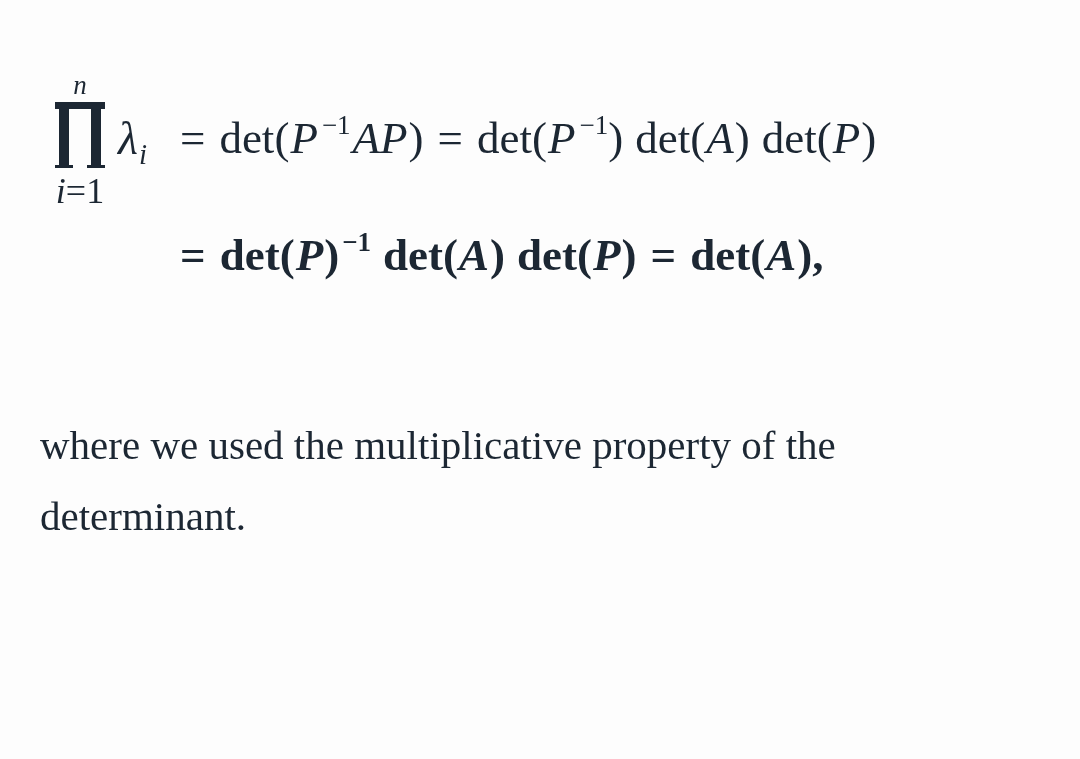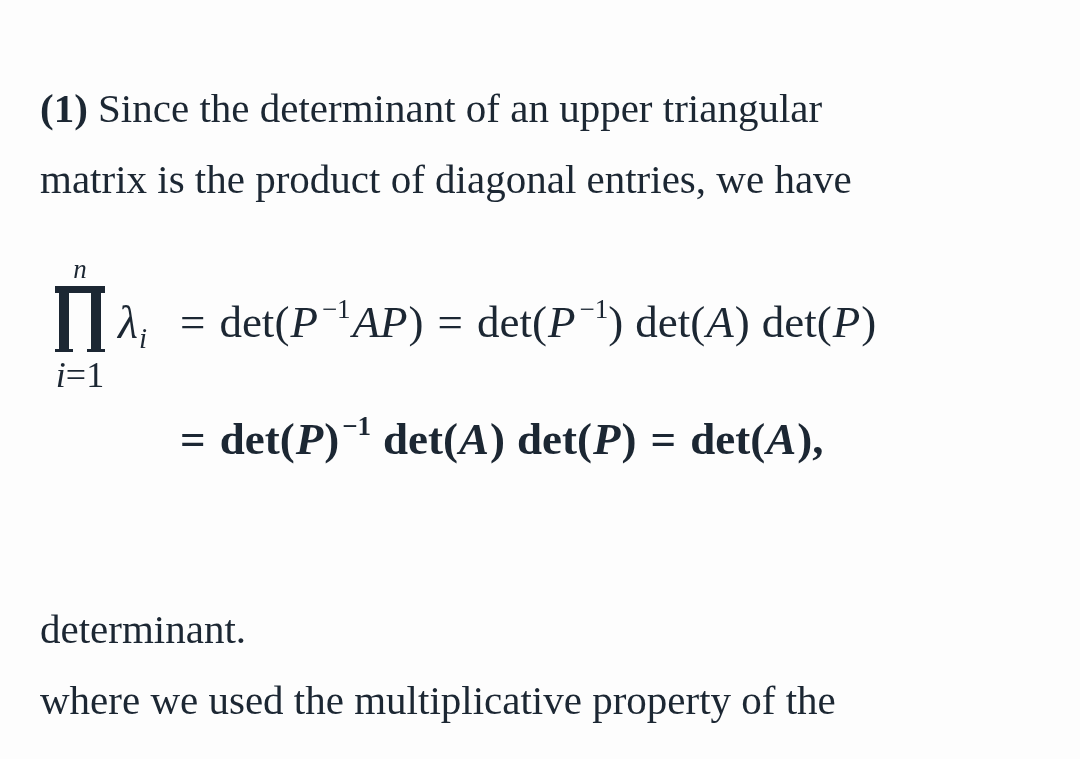--- a/index.html
+++ b/index.html
@@ -118,24 +118,20 @@
   
   .para.footer {
     margin-top: 116px;
   }
 </style>
 </head>
 <body>
 
 <div class="page">
 
-  <p class="para">
-    <span class="line"><span class="bold-label">(1)</span><span> Since the determinant of an upper triangular</span></span>
-    <span class="line">matrix is the product of diagonal entries, we have</span>
-  </p>
 
   <div class="equation">
 
     <div class="eq-lhs">
       <span class="prod">
         <span class="prod-upper">n</span>
         <span class="prod-glyph" aria-label="∏">
             <i class="pbar left"></i>
             <i class="pbar right"></i>
           </span>
@@ -146,17 +142,17 @@
 
     <div class="math-line row1"><span class="tok rel">=</span><span class="tok op">det</span><span class="tok rm">(</span><span class="tok it">P</span><span class="tok sup">−1</span><span class="tok it after-sup">AP</span><span class="tok rm">)</span><span class="tok rel">=</span><span class="tok op">det</span><span class="tok rm">(</span><span class="tok it">P</span><span class="tok sup">−1</span><span class="tok rm">)</span><span class="tok op gap">det</span><span class="tok rm">(</span><span class="tok it">A</span><span class="tok rm">)</span><span class="tok op gap">det</span><span class="tok rm">(</span><span class="tok it">P</span><span class="tok rm">)</span></div>
 
     <div></div>
 
     <div class="math-line row2"><span class="tok rel">=</span><span class="tok op">det</span><span class="tok rm">(</span><span class="tok it">P</span><span class="tok rm">)</span><span class="tok sup">−1</span><span class="tok op gap after-sup">det</span><span class="tok rm">(</span><span class="tok it">A</span><span class="tok rm">)</span><span class="tok op gap">det</span><span class="tok rm">(</span><span class="tok it">P</span><span class="tok rm">)</span><span class="tok rel">=</span><span class="tok op">det</span><span class="tok rm">(</span><span class="tok it">A</span><span class="tok rm">)</span><span class="tok rm">,</span></div>
 
   </div>
 
   <p class="para footer">
+    <span class="line">where we used the multiplicative property of the</span>
     <span class="line">determinant.</span>
-    <span class="line">where we used the multiplicative property of the</span>
   </p>
 
 </div>
 
 </body></html>

